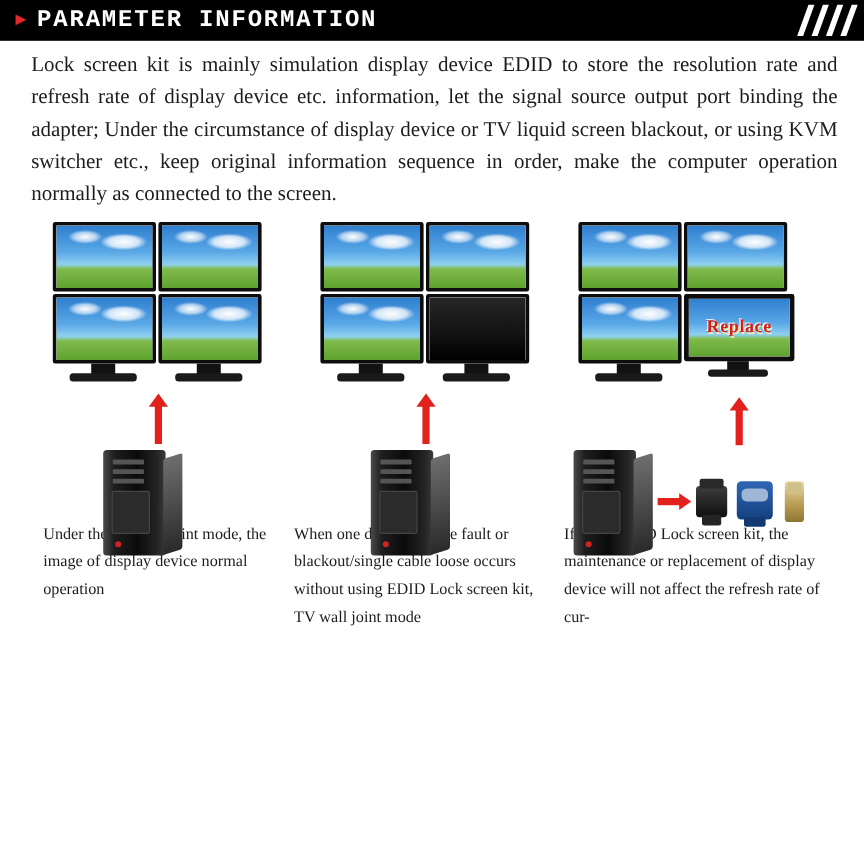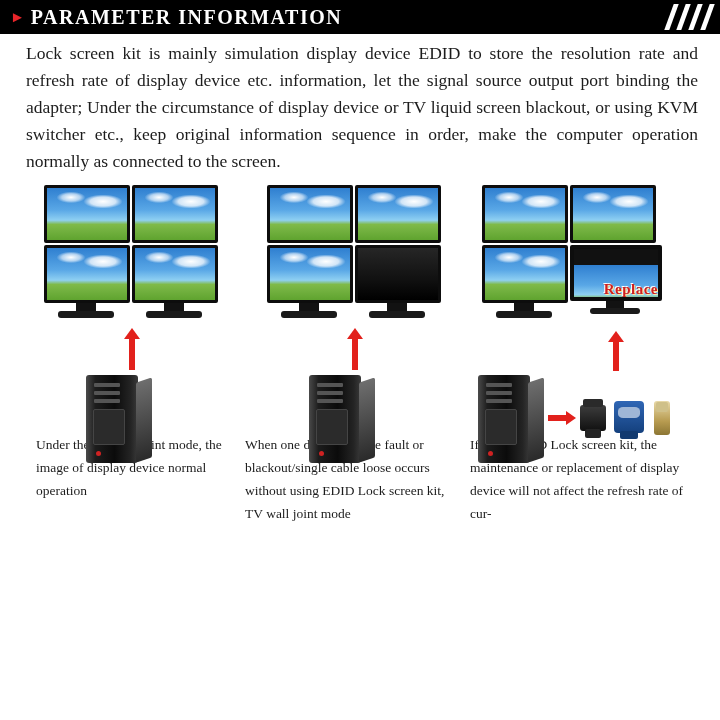--- a/index.html
+++ b/index.html
@@ -28,21 +28,21 @@
   }
   .header-arrow {
     color: #e8252a;
     font-size: 15px;
     line-height: 1;
     margin-left: 10px;
     margin-right: 6px;
   }
   .header-title {
     color: #ffffff;
-    font-family: Liberation Serif, serif;
+    font-family: Liberation Mono, monospace;
     font-size: 20px;
     font-weight: bold;
     letter-spacing: 1.5px;
     white-space: nowrap;
   }
   .header-stripes {
     position: absolute;
     right: 8px;
     top: 0;
     height: 34px;
@@ -112,22 +112,21 @@
     height: 100%;
     background: linear-gradient(to bottom, #262626 0%, #111111 60%, #000000 100%);
   }
   .screen-replace {
     width: 100%;
     height: 100%;
     background:
       linear-gradient(to bottom, #2f7fd0 0%, #59a7e6 42%, #8fd0f2 62%, #7fba4a 70%, #5fa32f 100%);
     display: flex;
     align-items: center;
-    justify-content: flex-end;
-    margin-top: 16px;
+    justify-content: center;
   }
   .replace-label {
     font-family: "Liberation Serif", serif;
     font-weight: bold;
     font-size: 15px;
     color: #cf1f20;
     text-shadow: 1px 1px 0 #ffe9a0, -1px -1px 0 #ffffff;
     letter-spacing: 0.5px;
   }
   .mon-stand {

